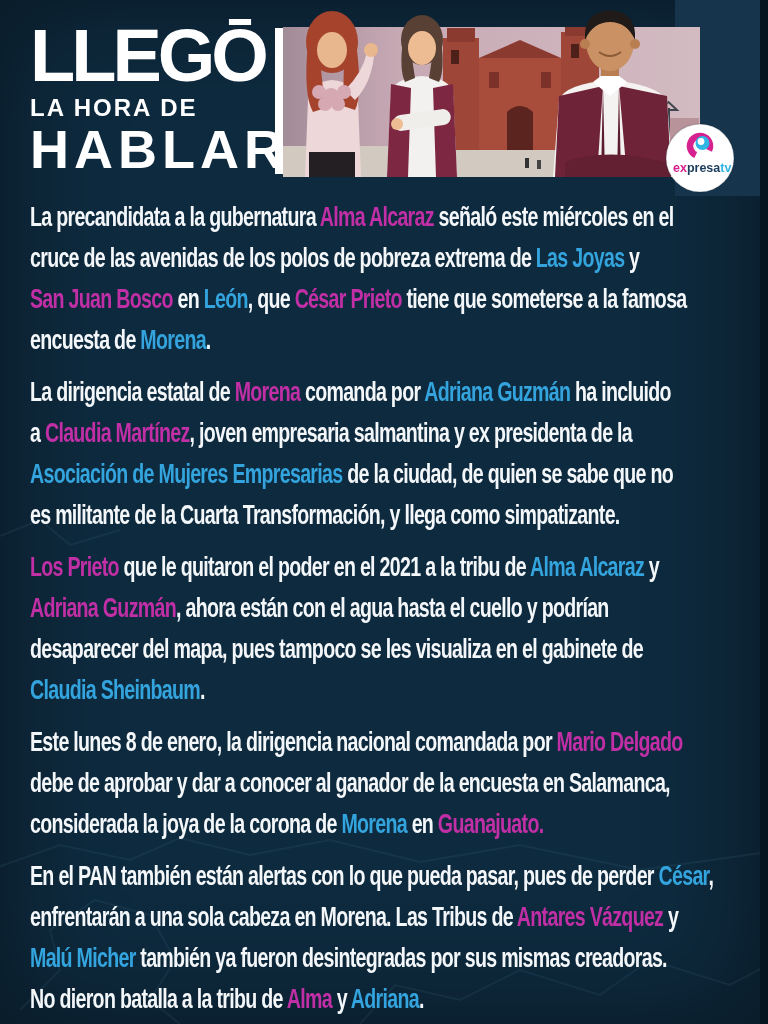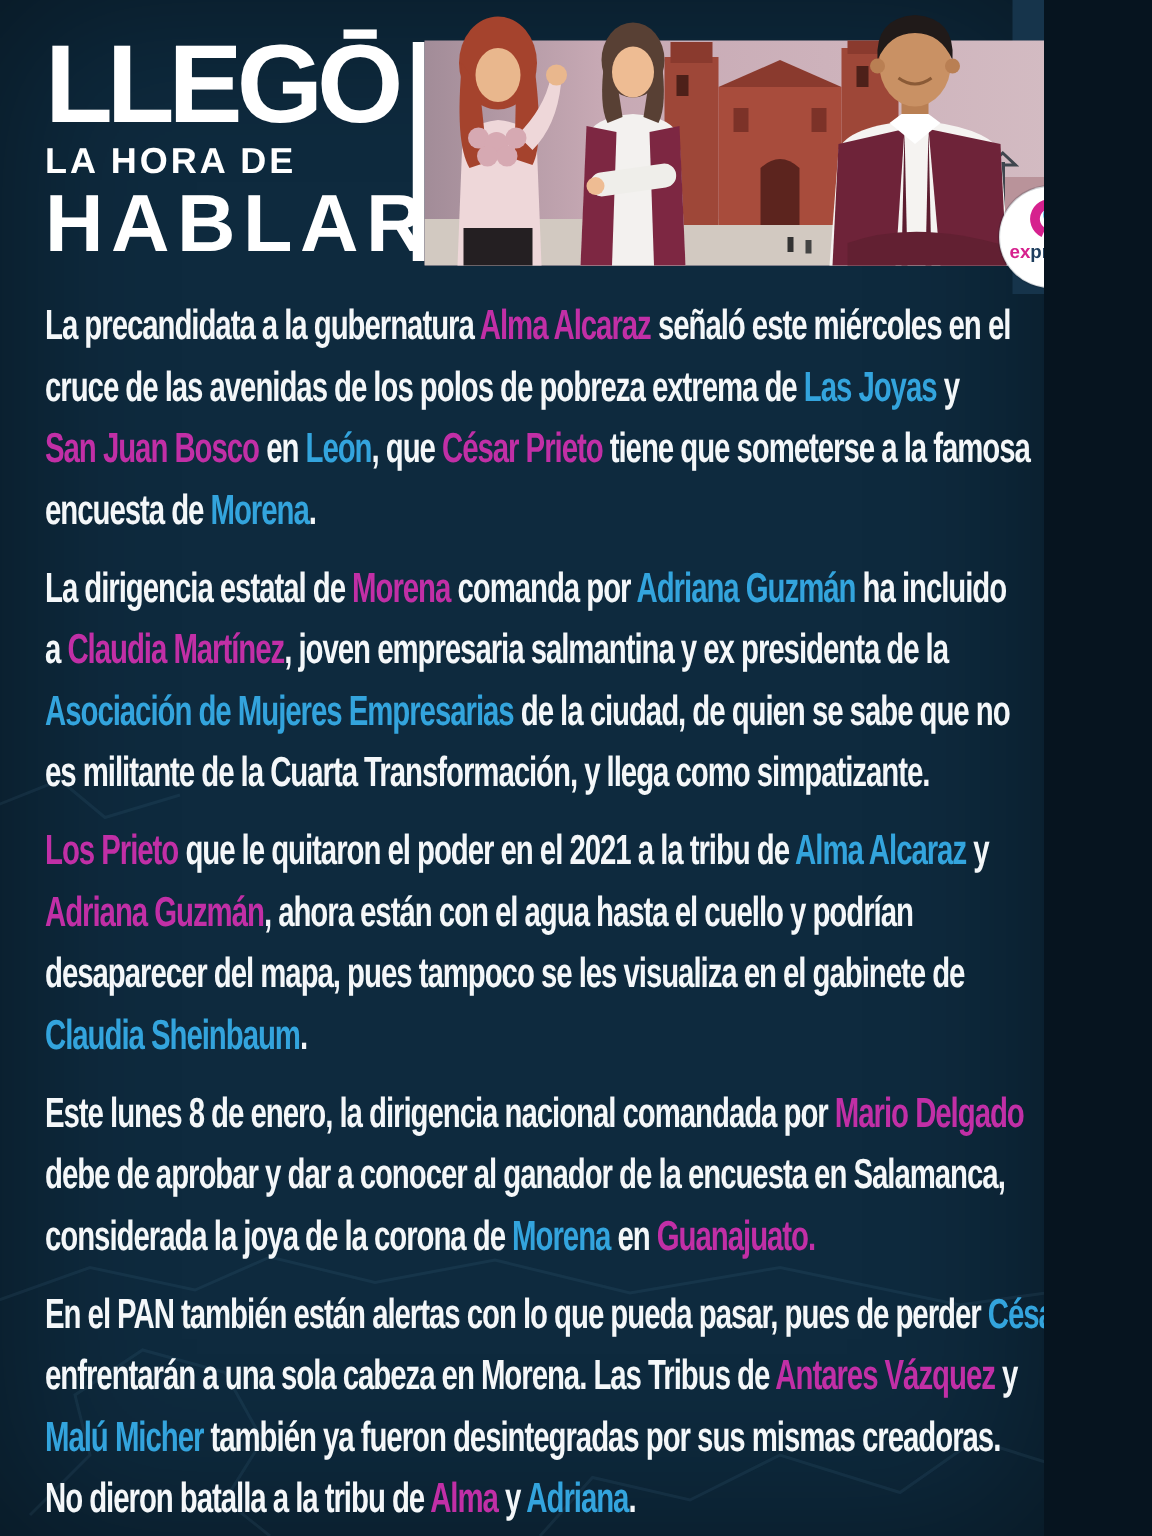--- a/index.html
+++ b/index.html
@@ -1,17 +1,17 @@
 <!DOCTYPE html>
 <html><head>
 <meta charset="utf-8">
 <style>
   html,body{margin:0;padding:0;background:#06141f;}
   .page{
-    position:relative;width:696px;height:1024px;overflow:hidden;
+    position:relative;width:760px;height:1024px;overflow:hidden;
     background:var(--bg,#0e2a3e);
     box-shadow:inset 0 0 110px rgba(0,0,0,.45);
     font-family:"Liberation Sans",sans-serif;
   }
   
   .logo{position:absolute;left:30px;top:24px;color:#fff;font-weight:bold;}
   .logo-l1{font-size:74px;line-height:64px;letter-spacing:-4px;}
   .logo-l2{font-size:24px;line-height:36px;letter-spacing:2px;margin-top:2px;}
   .logo-l3{font-size:54px;line-height:46px;letter-spacing:5px;}
   

